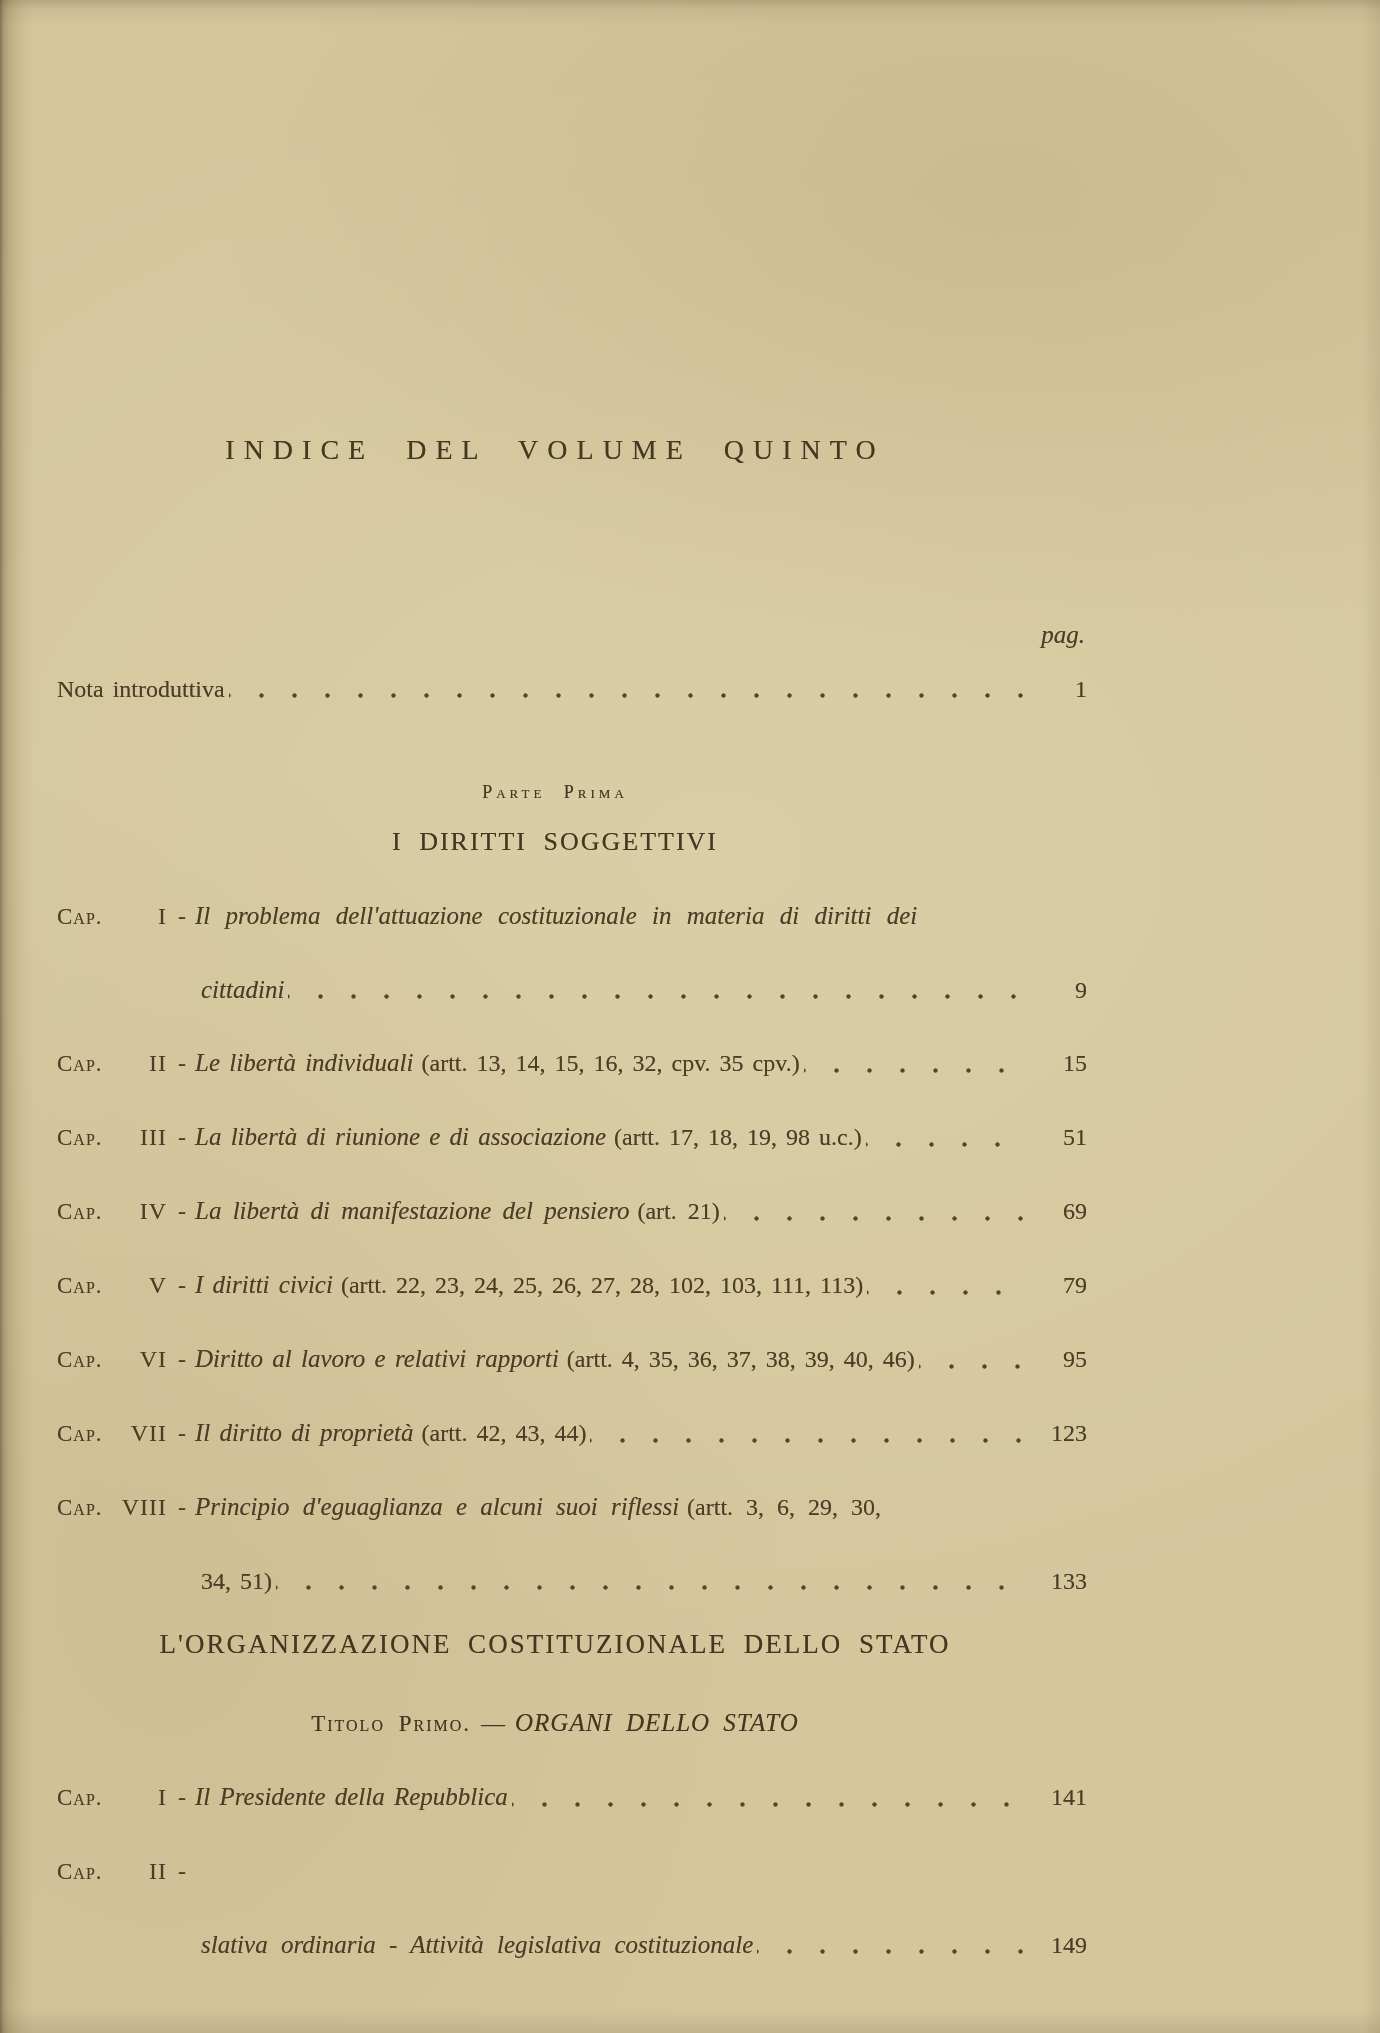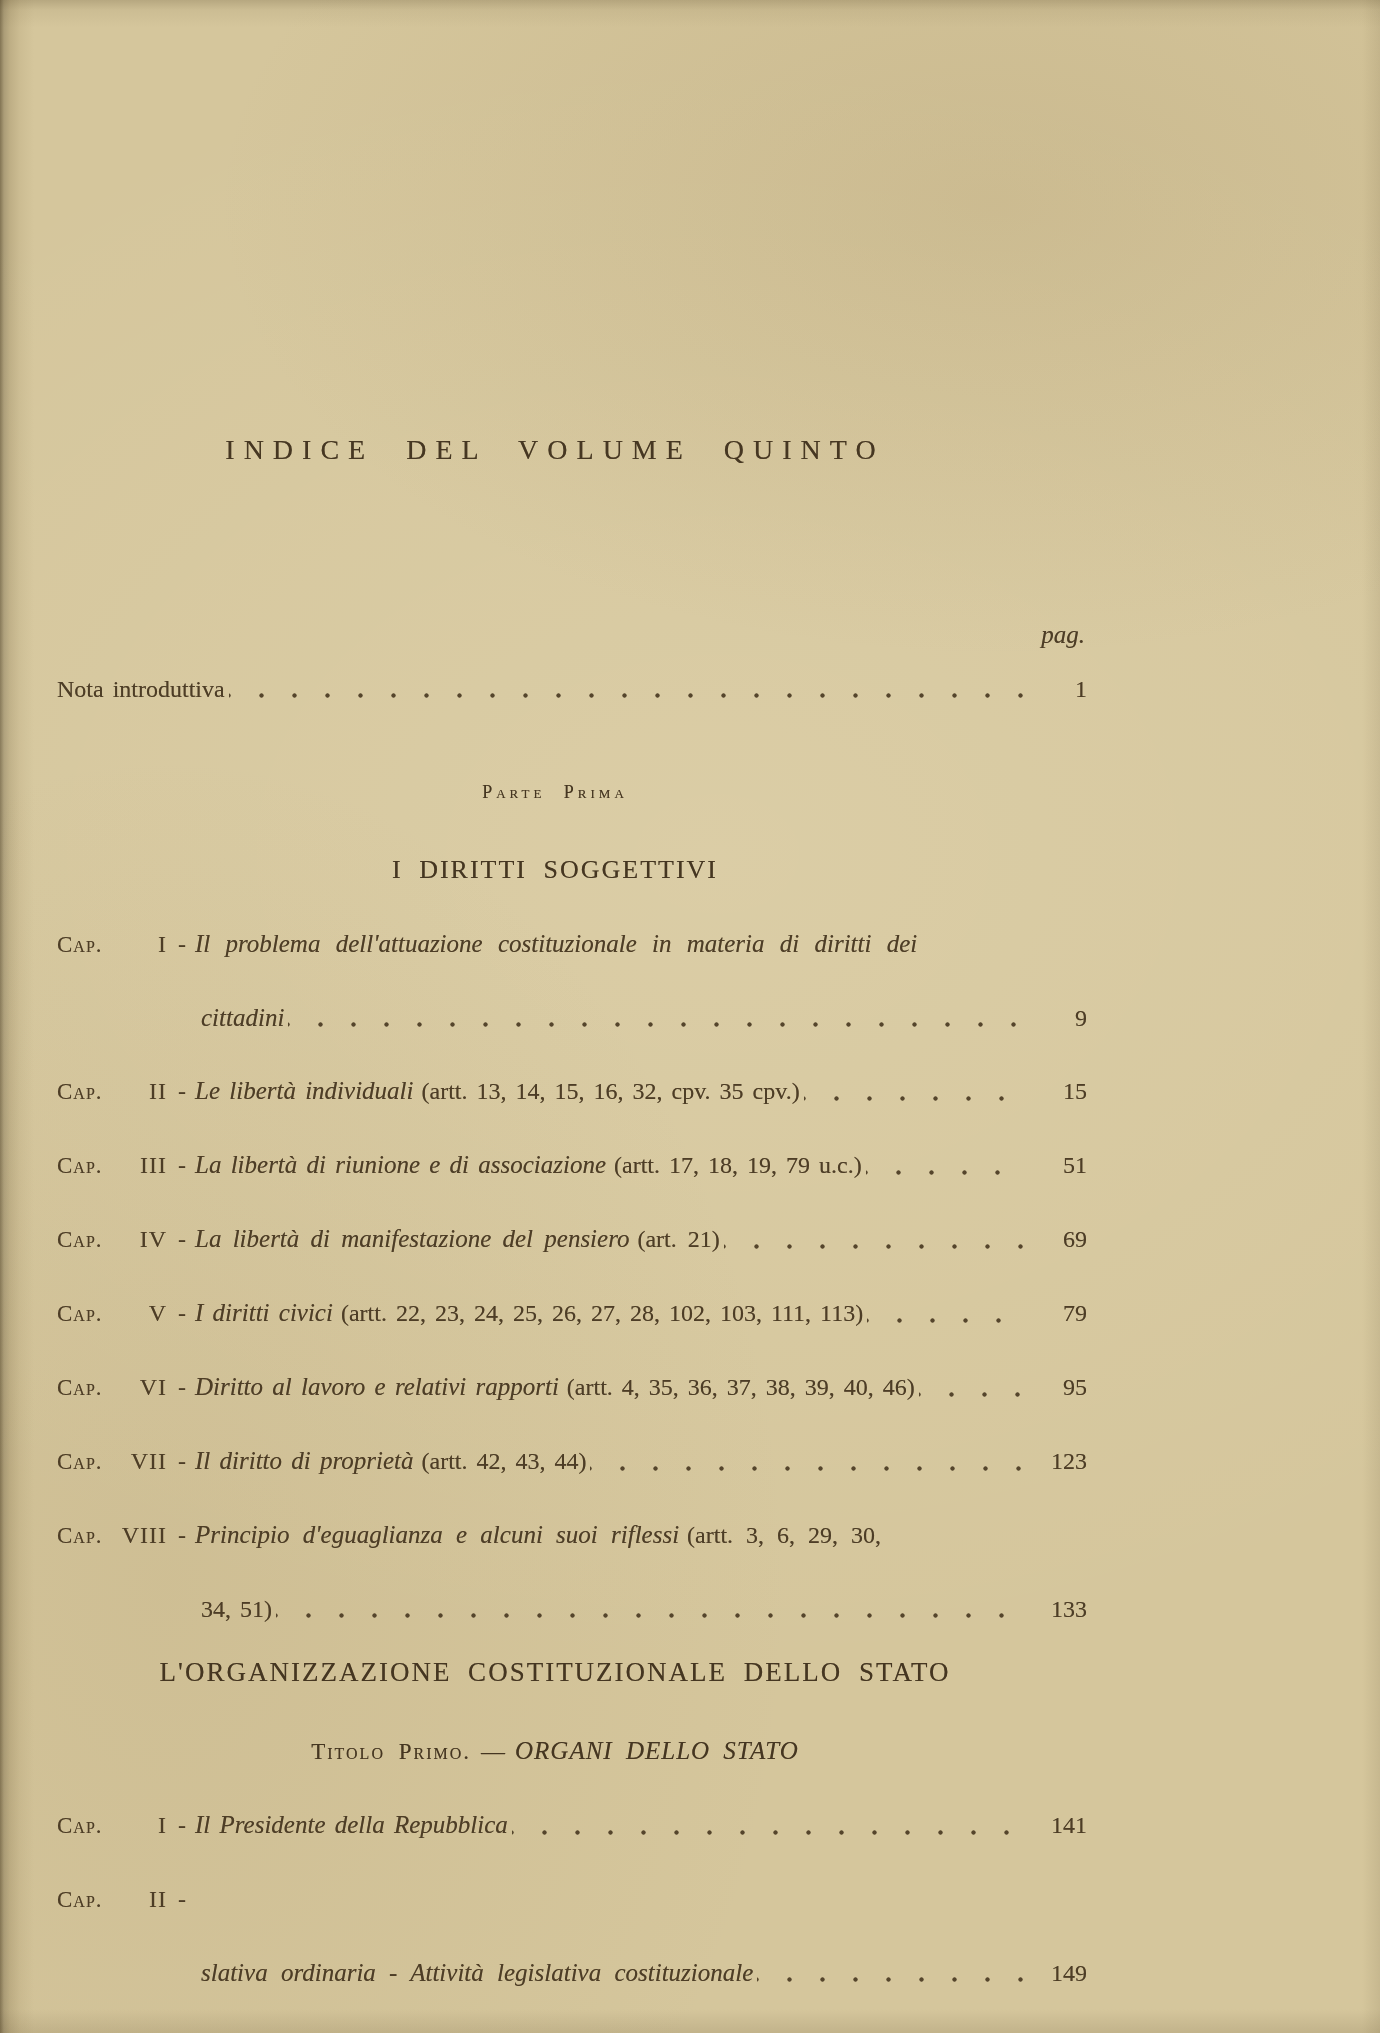--- a/index.html
+++ b/index.html
@@ -49,21 +49,21 @@
   .page-num{flex:none;width:58px;text-align:right;}
   .cont{padding-left:144px;}
   .mb{margin-bottom:26px;}
   .jx{word-spacing:9px;}
   .jm{word-spacing:7px;}
   .js{word-spacing:5px;}
   
   h2.parte{margin:12px;font-weight:normal;color:#453621;font-variant:small-caps;font-size:18px;line-height:32px;letter-spacing:4px;word-spacing:10px;}
   h3.section{margin:0;font-weight:normal;color:#453621;font-size:26px;line-height:36px;letter-spacing:2px;word-spacing:8px;}
   #p1-heading{margin-top:70px;}
-  #p1-sub{margin-top:44px;}
+  #p1-sub{margin-top:16px;}
   #p1-entries{margin-top:36px;}
   #p2-heading{margin-top:56px;}
   #p2-sub{margin-top:28px;font-size:27px;}
   .titolo-row{margin-top:44px;font-size:24px;line-height:34px;color:#453621;}
   .titolo-label{font-variant:small-caps;font-size:23px;letter-spacing:2px;word-spacing:6px;}
   .titolo-dash{padding:0 10px;}
   .titolo-title{font-style:italic;font-size:25px;letter-spacing:1px;word-spacing:6px;}
   #p2-entries{margin-top:36px;}
 </style>
 </head>
@@ -107,21 +107,21 @@
         <span class="dash">-</span>
         <span class="text"><i>Le libertà individuali</i><span class="detail">(artt. 13, 14, 15, 16, 32, cpv. 35 cpv.)</span></span>
         <span class="leader"></span>
         <span class="page-num">15</span>
       </div>
 
       <div class="row mb">
         <span class="cap">Cap.</span>
         <span class="num">III</span>
         <span class="dash">-</span>
-        <span class="text"><i>La libertà di riunione e di associazione</i><span class="detail">(artt. 17, 18, 19, 79 u.c.)</span></span>
+        <span class="text"><i>La libertà di riunione e di associazione</i><span class="detail">(artt. 17, 18, 19, 98 u.c.)</span></span>
         <span class="leader"></span>
         <span class="page-num">51</span>
       </div>
 
       <div class="row mb">
         <span class="cap">Cap.</span>
         <span class="num">IV</span>
         <span class="dash">-</span>
         <span class="text js"><i>La libertà di manifestazione del pensiero</i><span class="detail">(art. 21)</span></span>
         <span class="leader"></span>

